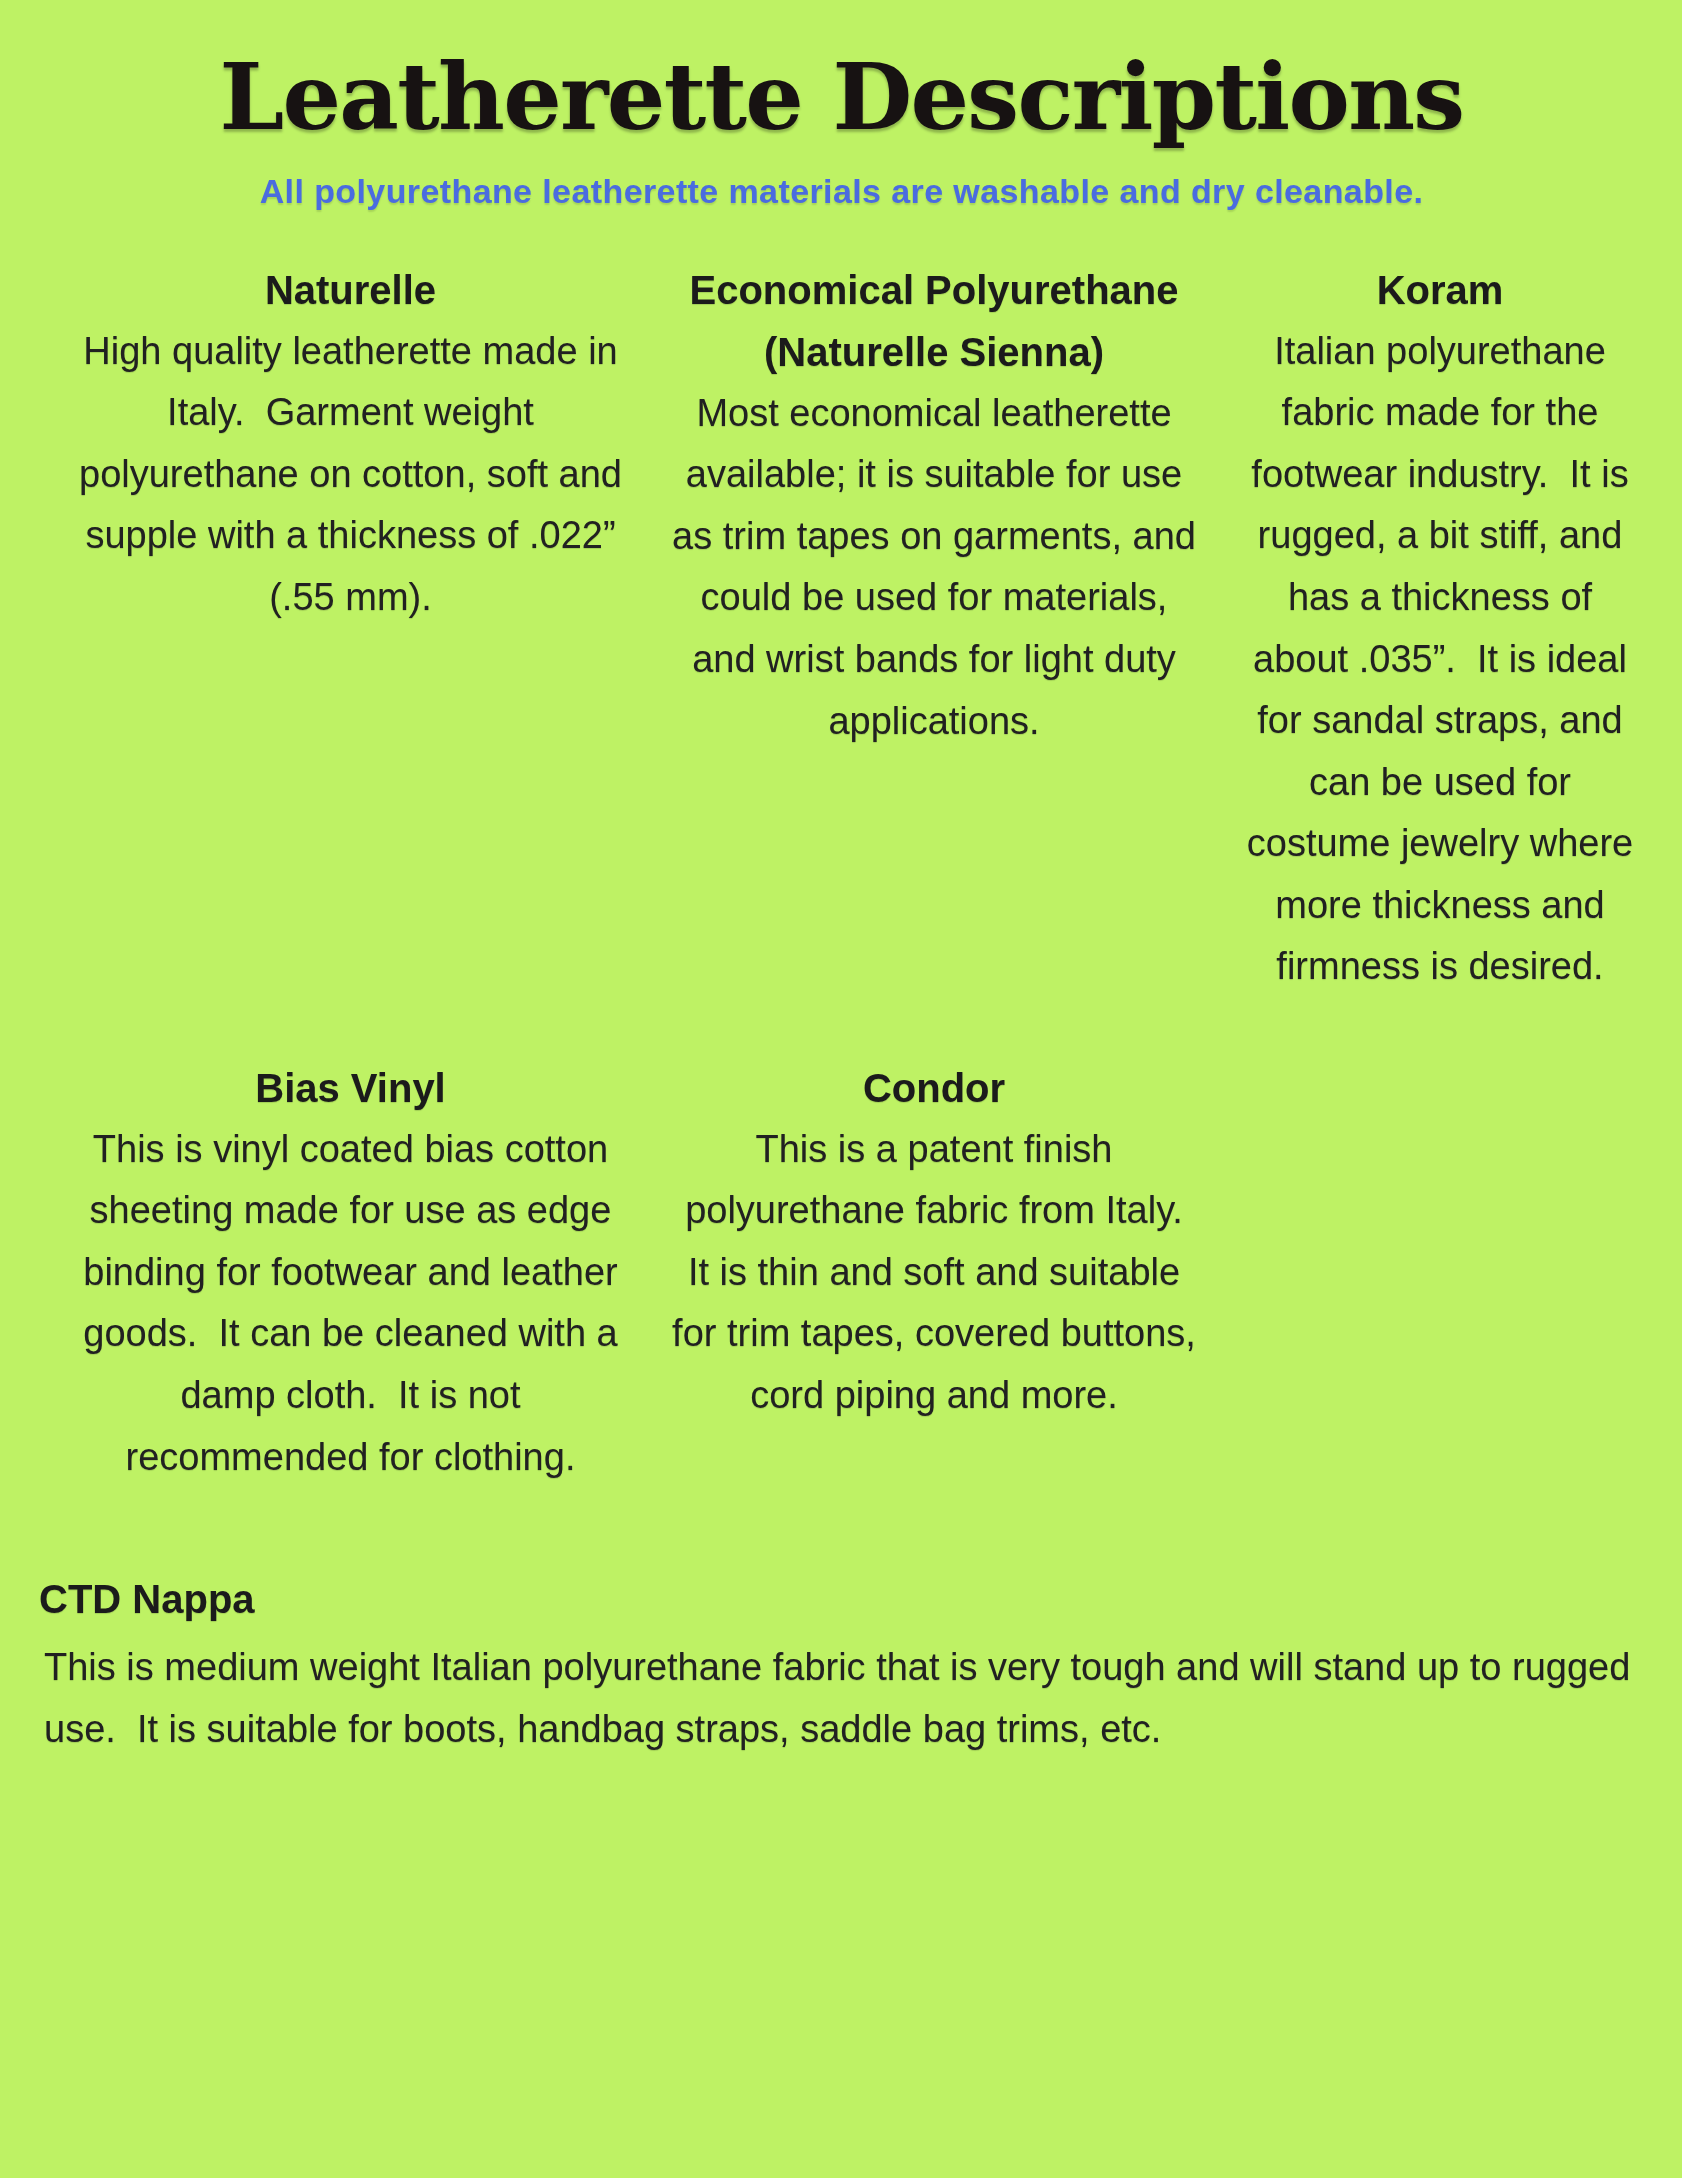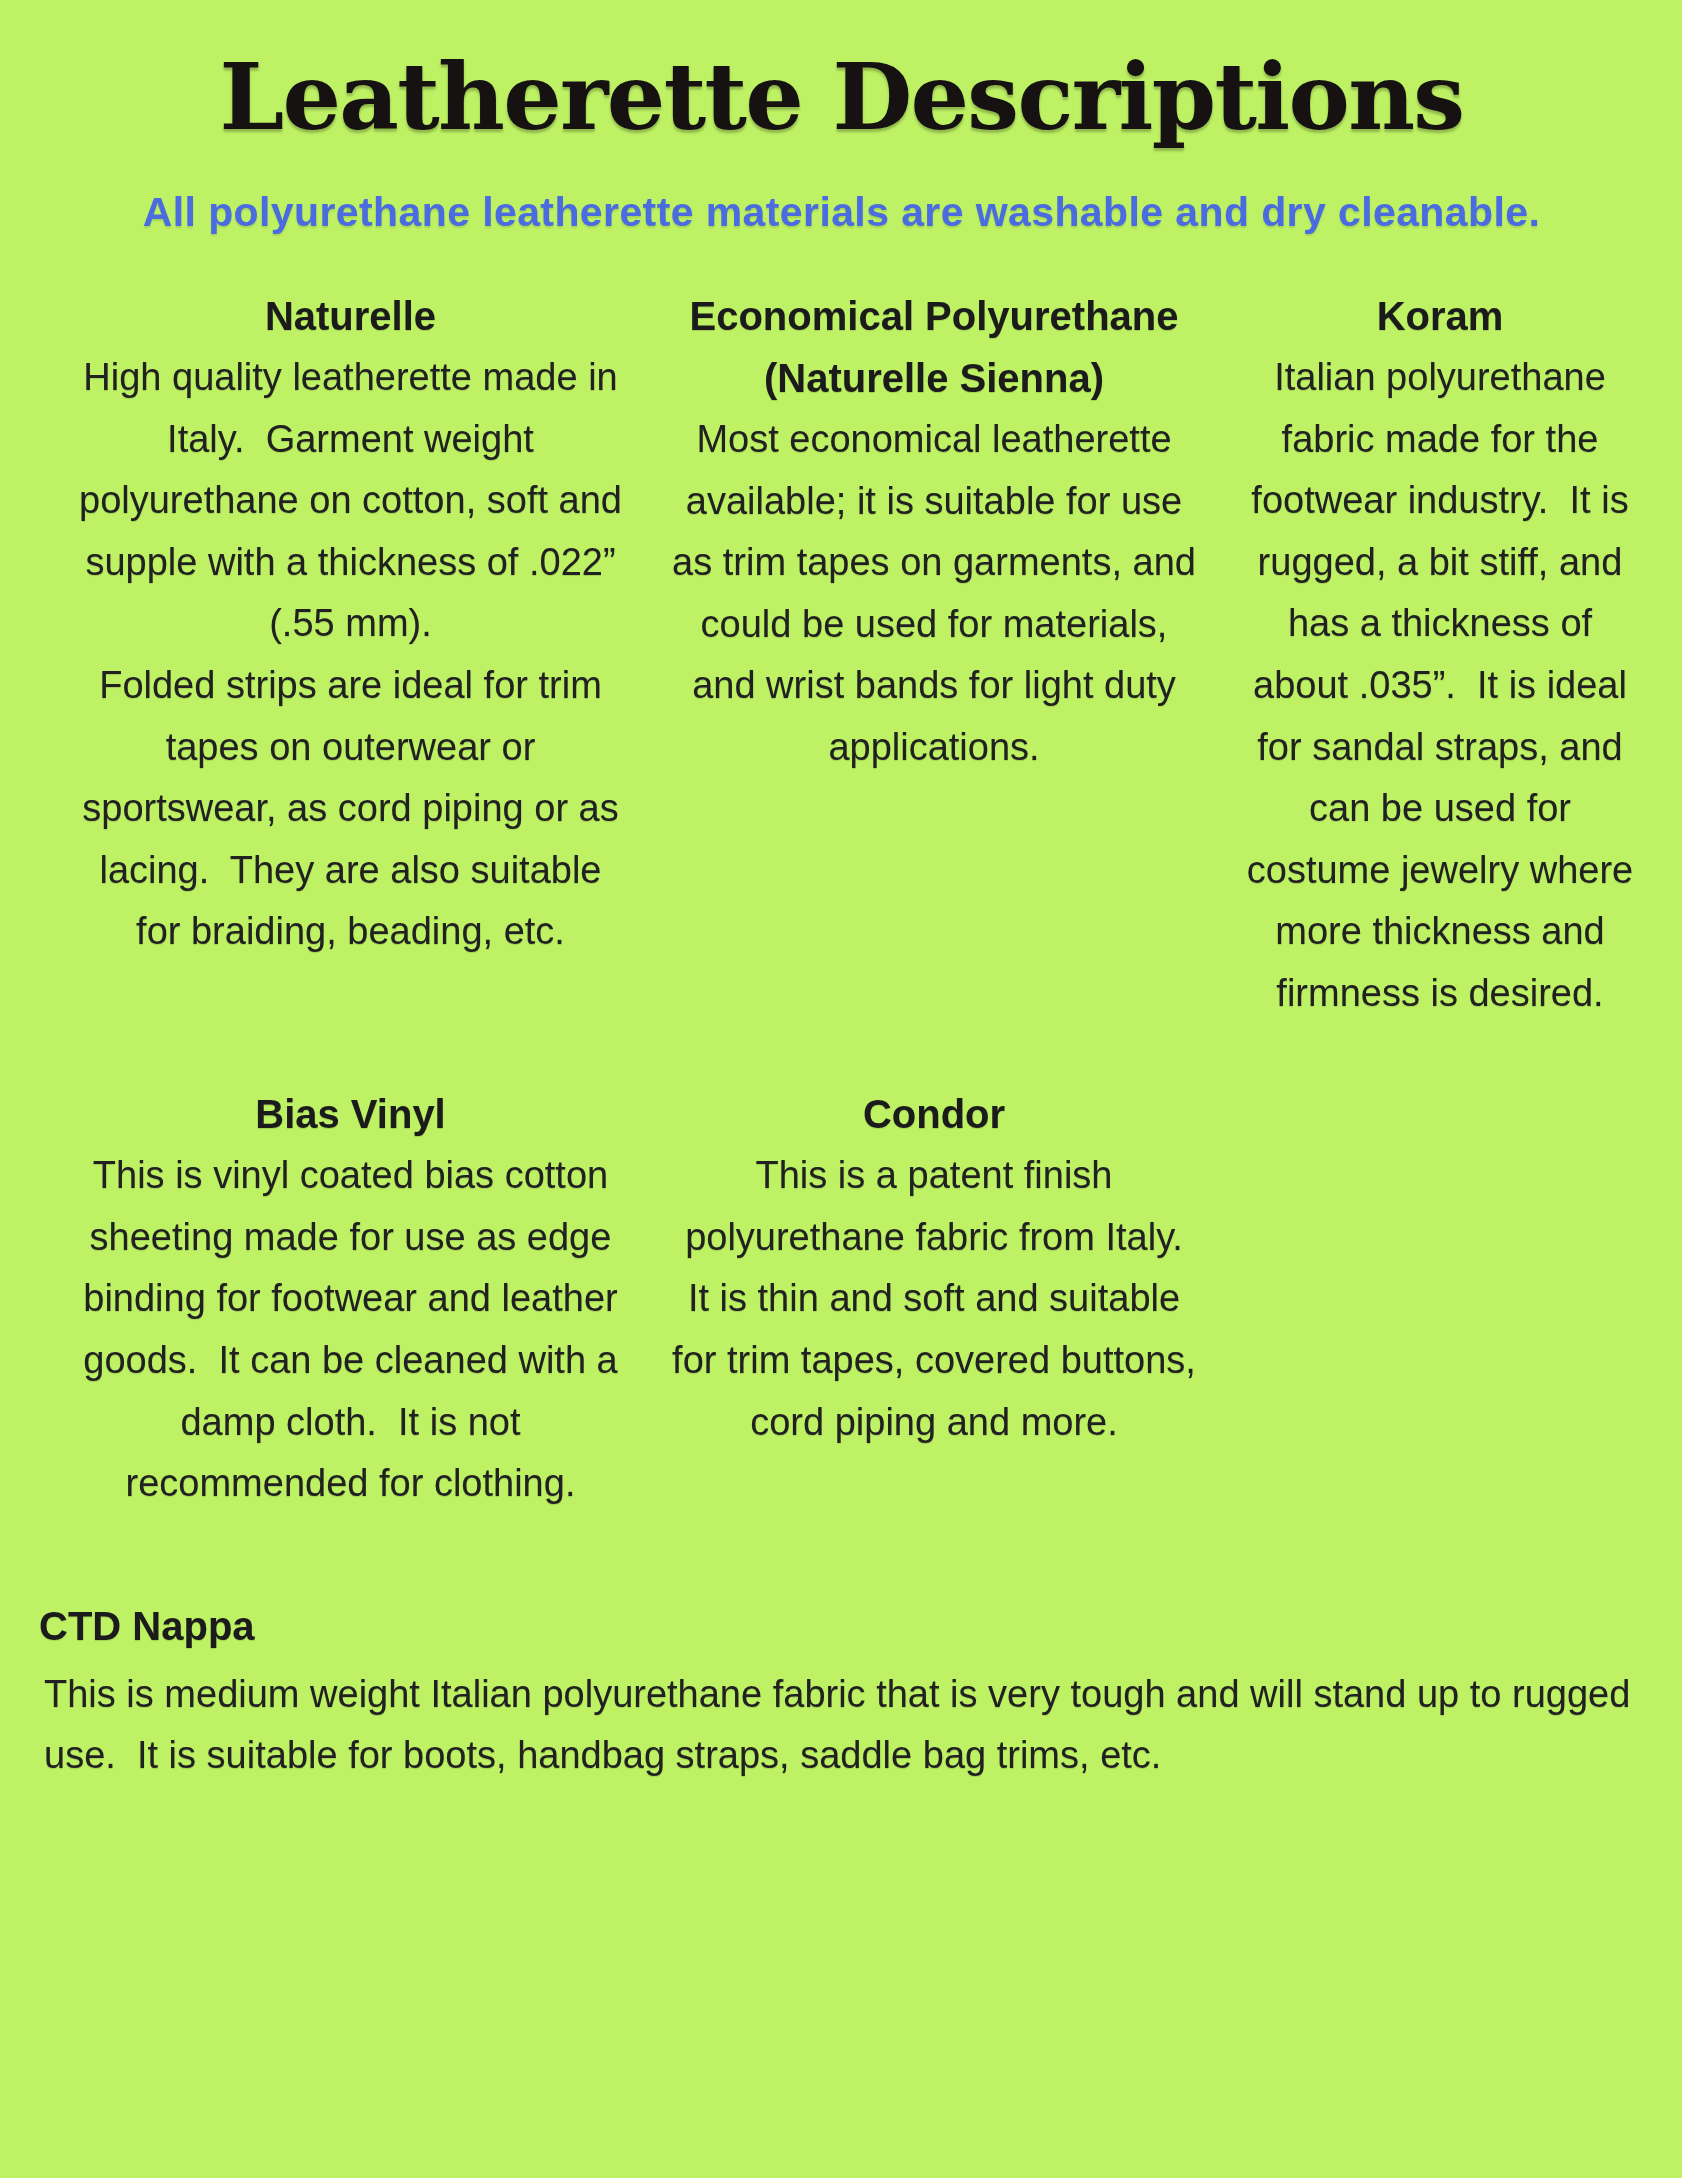--- a/index.html
+++ b/index.html
@@ -18,25 +18,25 @@
     text-align:center;
     font-family:"DejaVu Serif", serif;
     font-weight:700;
     font-size:92px;
     line-height:1.15;
     color:#171212;
     letter-spacing:-1.7px;
     text-shadow:0 2.6px 2.6px rgba(0,0,0,0.25);
   }
   .subtitle{
-    margin:31px auto 0 auto;
+    margin:15px auto 0 auto;
     max-width:1487px;
     text-align:center;
     color:#4a6ce0;
-    font-size:41px;
+    font-size:34px;
     font-weight:700;
     line-height:1.5;
     letter-spacing:0.4px;
     text-shadow:0 1.7px 1.7px rgba(0,0,0,0.12);
   }
   .grid{
     display:grid;
     grid-template-columns:553px 536px 398px;
     column-gap:39px;
     row-gap:59px;
@@ -88,21 +88,20 @@
 
   <h1 class="title">Leatherette Descriptions</h1>
 
   <div class="subtitle">All polyurethane leatherette materials are washable and dry cleanable.</div>
 
   <div class="grid">
 
     <section class="cell">
       <h2>Naturelle</h2>
       <p>High quality leatherette made in Italy.  Garment weight polyurethane on cotton, soft and supple with a thickness of .022” (.55 mm).</p>
-      <p>Folded strips are ideal for trim tapes on outerwear or sportswear, as cord piping or as lacing.  They are also suitable for braiding, beading, etc.</p>
     </section>
 
     <section class="cell">
       <h2>Economical Polyurethane (Naturelle Sienna)</h2>
       <p>Most economical leatherette available; it is suitable for use as trim tapes on garments, and could be used for materials, and wrist bands for light duty applications.</p>
     </section>
 
 
     <section class="cell">
       <h2>Koram</h2>

